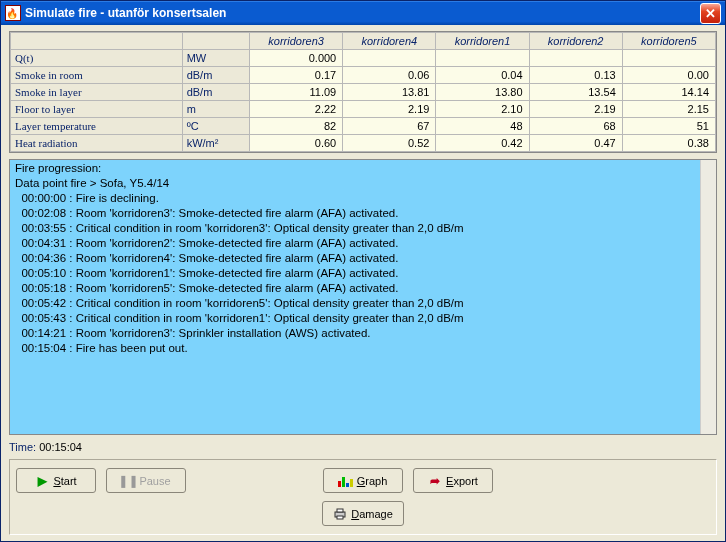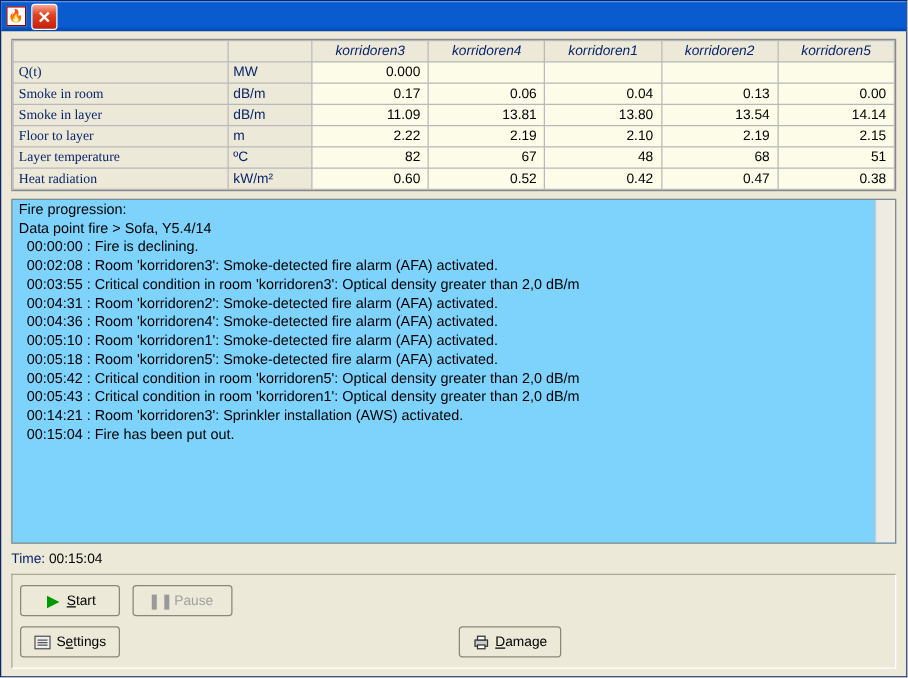--- a/index.html
+++ b/index.html
@@ -168,20 +168,21 @@
   .export-ico { color:#c00020; font-weight:bold;}
   .print-ico svg, .settings-ico svg, .door-ico svg { display:block;}
   .underline { text-decoration: underline; }
 </style>
 </head>
 <body>
 
 <div class="window">
   <div class="titlebar">
     <div class="app-icon">🔥</div>
+    <div class="title-text">Simulate fire - utanför konsertsalen</div>
     <div class="close-btn">✕</div>
   </div>
 
   <div class="content">
 
     <div class="table-wrap">
       <table>
         <thead>
           <tr>
             <th class="corner"></th>
@@ -277,38 +278,42 @@
           <button class="btn">
             <span class="ico start-ico">▶</span>
             <span><span class="underline">S</span><span>tart</span></span>
           </button>
           <button class="btn disabled">
             <span class="ico pause-ico">❚❚</span>
             <span>Pause</span>
           </button>
         </div>
         <div class="spacer"></div>
+        <div class="col-group">
+          <button class="btn">
+            <span class="ico">
+              <span class="graph-ico">
+                  <span style="height:6px;background:#d00"></span>
+                  <span style="height:10px;background:#0b0"></span>
+                  <span style="height:4px;background:#05c"></span>
+                  <span style="height:8px;background:#cc0"></span>
+                </span>
+            </span>
+            <span><span class="underline">G</span><span>raph</span></span>
+          </button>
+          <button class="btn">
+            <span class="ico export-ico">➦</span>
+            <span><span class="underline">E</span><span>xport</span></span>
+          </button>
+        </div>
         <div class="spacer"></div>
         <div style="width:80px"></div>
       </div>
 
       <div class="btn-row">
-        <div class="col-group">
-          <button class="btn">
-            <span class="ico settings-ico">
-              <svg width="14" height="14" viewBox="0 0 14 14">
-                  <rect x="1" y="2" width="12" height="10" fill="#eee" stroke="#555"></rect>
-                  <line x1="3" y1="5" x2="11" y2="5" stroke="#555"></line>
-                  <line x1="3" y1="7" x2="11" y2="7" stroke="#555"></line>
-                  <line x1="3" y1="9" x2="11" y2="9" stroke="#555"></line>
-                </svg>
-            </span>
-            <span>S<span class="underline">e</span><span>ttings</span></span>
-          </button>
-        </div>
         <div class="spacer"></div>
         <div class="col-group">
           <button class="btn">
             <span class="ico print-ico">
               <svg width="14" height="14" viewBox="0 0 14 14">
                   <rect x="2" y="5" width="10" height="5" fill="#ccc" stroke="#333"></rect>
                   <rect x="4" y="2" width="6" height="3" fill="#fff" stroke="#333"></rect>
                   <rect x="4" y="9" width="6" height="3" fill="#fff" stroke="#333"></rect>
                 </svg>
             </span>

